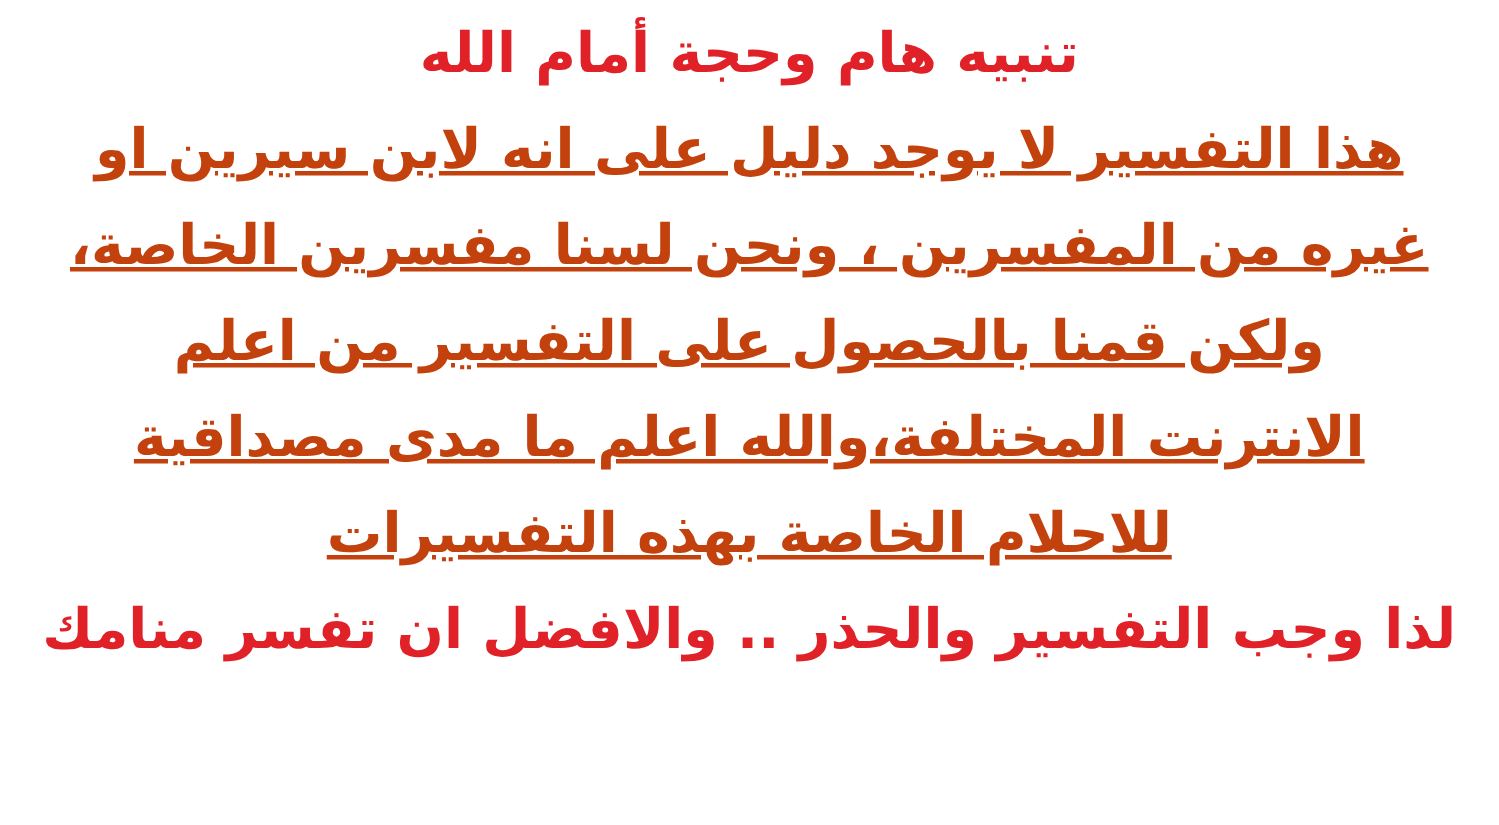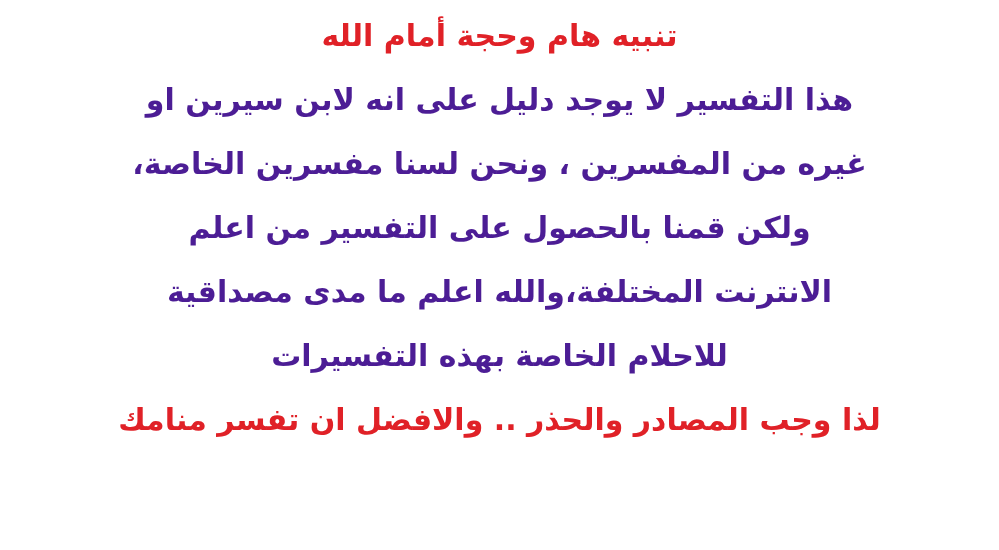--- a/index.html
+++ b/index.html
@@ -18,38 +18,39 @@
     font-weight: bold;
     text-align: center;
     box-sizing: border-box;
     padding-top: 4px;
   }
   .line {
     display: block;
     width: 100%;
     height: 64px;
     line-height: 64px;
-    font-size: 30px;
+    font-size: 37px;
     white-space: nowrap;
     letter-spacing: 0;
   }
   .line.title,
   .line.warning {
     color: #e02127;
   }
   .line.body {
-    color: #4c1d95;
+    color: #c2410c;
+    text-decoration: underline;
   }
 </style>
 </head>
 <body>
 
 <div class="page">
   <div class="line title">تنبيه هام وحجة أمام الله</div>
 
   <div class="line body">هذا التفسير لا يوجد دليل على انه لابن سيرين او</div>
   <div class="line body">غيره من المفسرين ، ونحن لسنا مفسرين الخاصة،</div>
   <div class="line body">ولكن قمنا بالحصول على التفسير من اعلم</div>
   <div class="line body">الانترنت المختلفة،والله اعلم ما مدى مصداقية</div>
   <div class="line body">للاحلام الخاصة بهذه التفسيرات</div>
 
-  <div class="line warning">لذا وجب المصادر والحذر .. والافضل ان تفسر منامك</div>
+  <div class="line warning">لذا وجب التفسير والحذر .. والافضل ان تفسر منامك</div>
 </div>
 
 </body></html>

